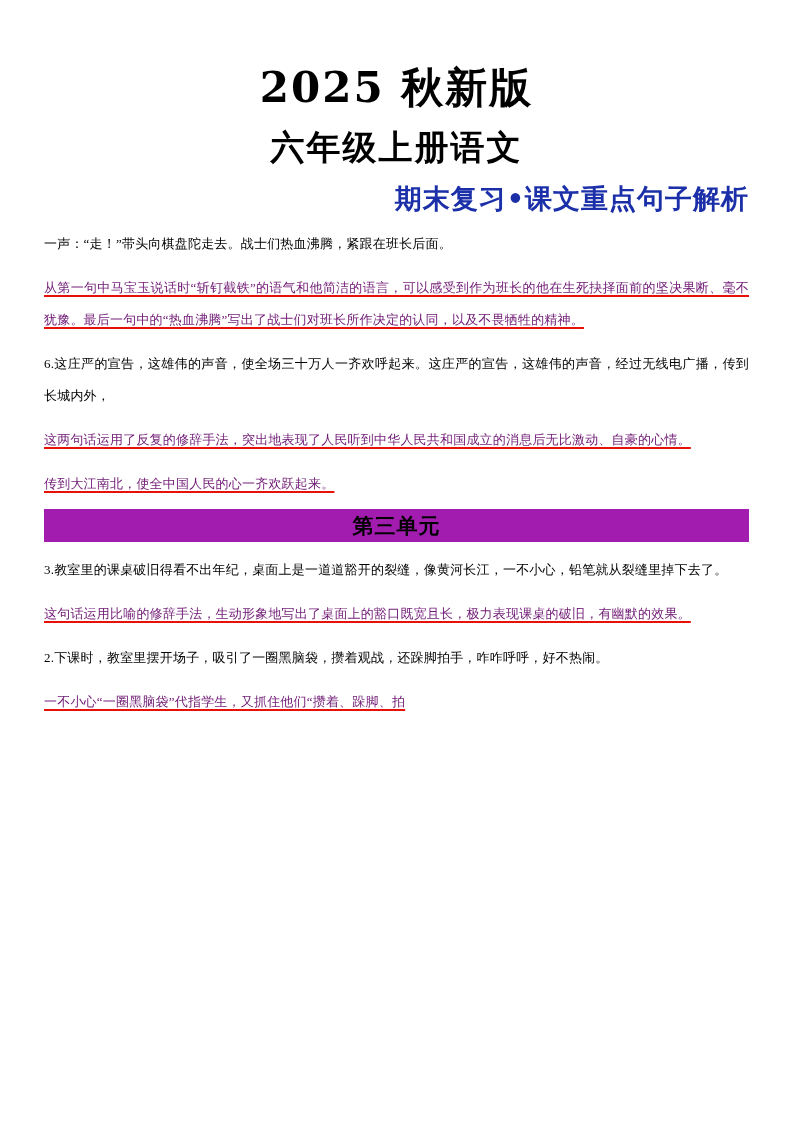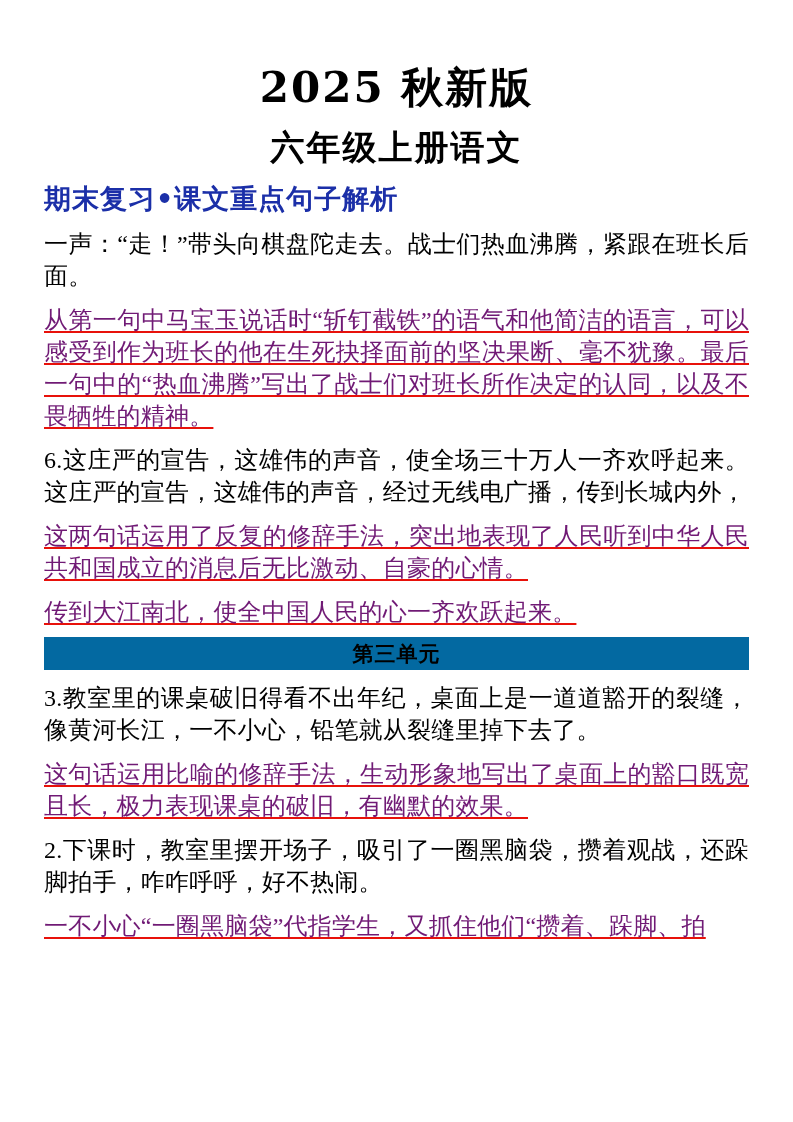--- a/index.html
+++ b/index.html
@@ -33,54 +33,54 @@
     font-size: 42px;
     line-height: 52px;
     margin-top: 10px;
   }
   .title-2 {
     font-size: 34px;
     line-height: 54px;
     margin-top: 6px;
   }
   .title-3 {
-    text-align: left;
+    text-align: right;
     font-family: "DejaVu Serif", "Liberation Serif", serif;
     font-weight: bold;
     font-size: 27px;
     line-height: 34px;
     color: #1b2fa8;
     margin-top: 8px;
     letter-spacing: 1px;
   }
   
   .content {
     margin-top: 10px;
   }
   .para {
-    font-size: 24px;
+    font-size: 13px;
     line-height: 32px;
     text-align: justify;
     text-justify: inter-ideograph;
     margin: 12px 0 1px 0;
     letter-spacing: 0.2px;
   }
   .black {
     color: #000000;
   }
   .red {
     color: #701a75;
     text-decoration: underline;
     text-decoration-color: #e8110a;
     text-underline-offset: 3px;
     text-decoration-thickness: 1.5px;
   }
   
   .section-banner {
-    background: #0369a1;
+    background: #a21caf;
     text-align: center;
     font-family: "DejaVu Serif", "Liberation Serif", serif;
     font-weight: bold;
     font-size: 21px;
     line-height: 33px;
     color: #000000;
     margin: 9px 0 5px 0;
     letter-spacing: 1px;
   }
 </style>

